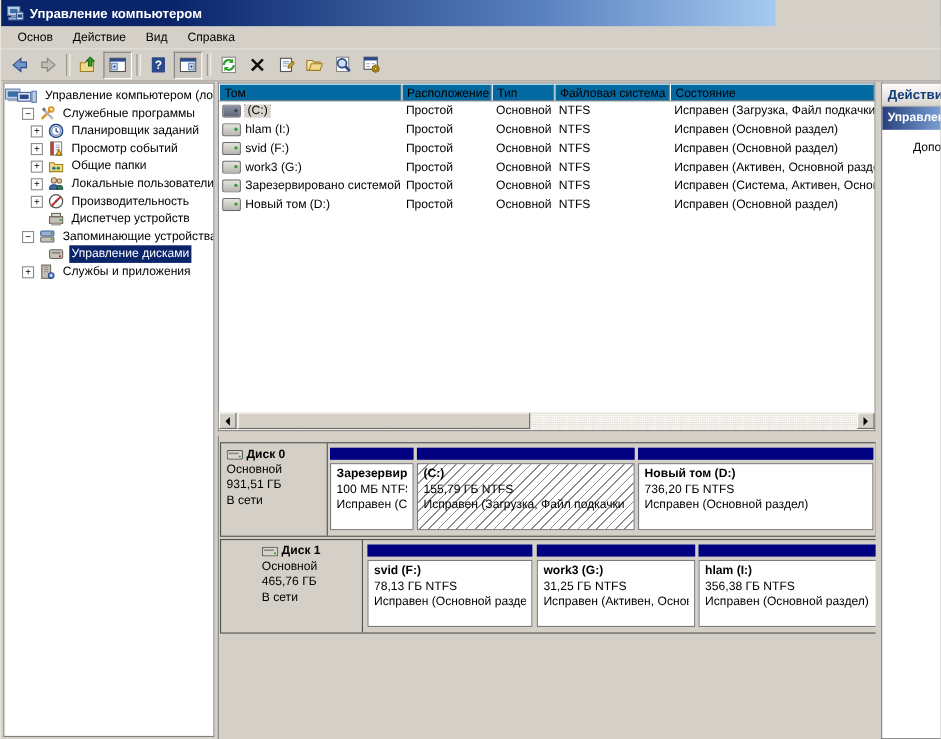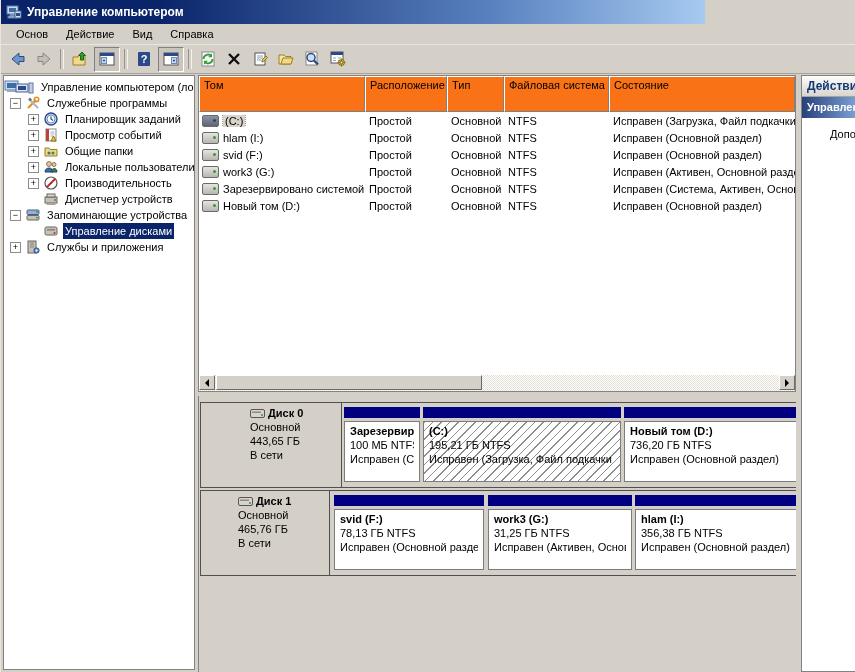--- a/index.html
+++ b/index.html
@@ -37,26 +37,26 @@
   
   .titem{height:16px;line-height:16px;display:flex;align-items:center;white-space:nowrap;cursor:default;}
   .titem .lbl{padding:0 2px;}
   .titem .lbl.selected{background:#0a246a;color:#fff;}
   .expander{flex:0 0 9px;width:9px;height:9px;border:1px solid #8c8c8c;background:#fff;
     font-size:9px;line-height:8px;text-align:center;margin-right:5px;color:#000;box-sizing:content-box;}
   .expander.minus::before{content:"\2212";}
   .expander.plus::before{content:"+";}
   .exp-spacer{flex:0 0 16px;}
   .ticon{flex:0 0 16px;height:14px;margin-right:3px;display:flex;align-items:center;}
-  .ind1{padding-left:6px;} .ind2{padding-left:24px;text-align:center;}
+  .ind1{padding-left:6px;margin-left:10px;} .ind2{padding-left:24px;text-align:center;}
 
   
   .vol-table{position:absolute;left:0;top:0;width:598px;height:300px;background:#fff;
     border:1px solid #828282;border-bottom:none;box-sizing:border-box;overflow:hidden;}
-  .thead{display:flex;height:36px;background:#f97316;}
+  .thead{display:flex;height:16px;background:#0369a1;}
   .th{box-sizing:border-box;border-top:1px solid #fff;border-left:1px solid #fff;
     border-right:1px solid #808080;border-bottom:1px solid #808080;
     padding:2px 0 0 4px;white-space:nowrap;overflow:hidden;}
   .c-name{width:166px;} .c-layout{width:82px;} .c-type{width:57px;} .c-fs{width:105px;} .c-status{flex:1;}
   .trow{display:flex;height:17px;align-items:center;}
   .td{box-sizing:border-box;padding-left:4px;white-space:nowrap;overflow:hidden;}
   .vol-name{display:flex;align-items:center;gap:4px;padding-left:3px;}
   .vol-ico{width:15px;height:10px;border:1px solid #6a6a6a;border-radius:2px 2px 2px 2px;
     background:linear-gradient(#e6e4de,#b8b6b0);position:relative;flex:0 0 15px;}
   .vol-ico::after{content:"";position:absolute;right:2px;top:3px;width:3px;height:3px;border-radius:50%;background:#2f9e2f;}
@@ -73,21 +73,21 @@
   .sthumb{width:266px;height:15px;background:#d4d0c8;border:1px solid;border-color:#fff #6a6a6a #6a6a6a #fff;
     box-sizing:border-box;margin-left:1px;}
   .arr-l{width:0;height:0;border:4px solid transparent;border-right-color:#000;border-left:none;}
   .arr-r{width:0;height:0;border:4px solid transparent;border-left-color:#000;border-right:none;margin-left:auto;margin-right:auto;}
   .hs-right{margin-left:auto;}
 
   
   .disk-view{position:absolute;left:0;top:321px;width:598px;height:276px;background:#d4d0c8;
     border-left:1px solid #828282;box-sizing:border-box;}
   .band{position:absolute;left:1px;border:1px solid #505050;background:#d4d0c8;display:flex;}
-  .band0{top:6px;width:595px;height:84px;padding-left:44px;}
+  .band0{top:6px;width:595px;height:84px;}
   .band1{top:94px;width:577px;height:84px;padding-left:32px;}
   .dinfo{width:97px;flex:0 0 97px;border-right:1px solid #505050;padding:3px 5px;box-sizing:border-box;line-height:14px;}
   .dinfo .dname{font-weight:bold;display:flex;align-items:center;gap:3px;}
   .parts{position:relative;flex:1;}
   .pstrip{position:absolute;top:4px;height:11px;background:#000080;}
   .pcard{position:absolute;top:18px;bottom:5px;background:#fff;border:1px solid #7c7c7c;
     padding:2px 5px;box-sizing:border-box;line-height:14px;overflow:hidden;}
   .pcard .pname{font-weight:bold;}
   .pcard.hatch{background-color:#fff;
     background-image:repeating-linear-gradient(135deg,#8e8e8e 0 1px,transparent 1px 6px);}
@@ -475,36 +475,36 @@
               <span>
                 <svg width="15" height="9" viewBox="0 0 15 9">
                   <rect x="0.5" y="0.5" width="14" height="8" rx="1.5" fill="#d8d4cc" stroke="#555"></rect>
                   <rect x="2" y="2.5" width="9" height="1.4" fill="#8a867e"></rect>
                   <circle cx="12" cy="6" r="1" fill="#2f9e2f"></circle>
                 </svg>
               </span>
               <span>Диск 0</span>
             </div>
           <div class="nowrap">Основной</div>
-          <div class="nowrap">443,65 ГБ</div>
+          <div class="nowrap">931,51 ГБ</div>
           <div class="nowrap">В сети</div>
         </div>
         <div class="parts">
           <div class="pstrip" style="left:2px;width:76px;"></div>
           <div class="pstrip" style="left:81px;width:198px;"></div>
           <div class="pstrip" style="left:282px;width:214px;"></div>
 
           <div class="pcard" style="left:2px;width:76px;">
             <div class="pline pname">Зарезервировано</div>
             <div class="pline">100 МБ NTFS</div>
             <div class="pline">Исправен (Система, Актив</div>
           </div>
           <div class="pcard hatch" style="left:81px;width:198px;">
             <div class="pline pname">(C:)</div>
-            <div class="pline">195,21 ГБ NTFS</div>
+            <div class="pline">155,79 ГБ NTFS</div>
             <div class="pline">Исправен (Загрузка, Файл подкачки</div>
           </div>
           <div class="pcard" style="left:282px;width:214px;">
             <div class="pline pname">Новый том  (D:)</div>
             <div class="pline">736,20 ГБ NTFS</div>
             <div class="pline">Исправен (Основной раздел)</div>
           </div>
         </div>
       </div>
 

